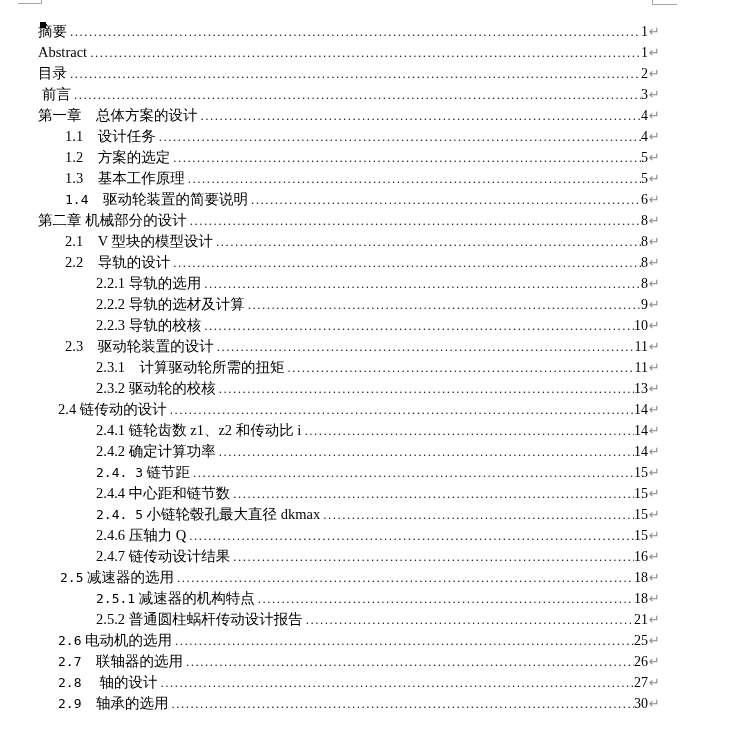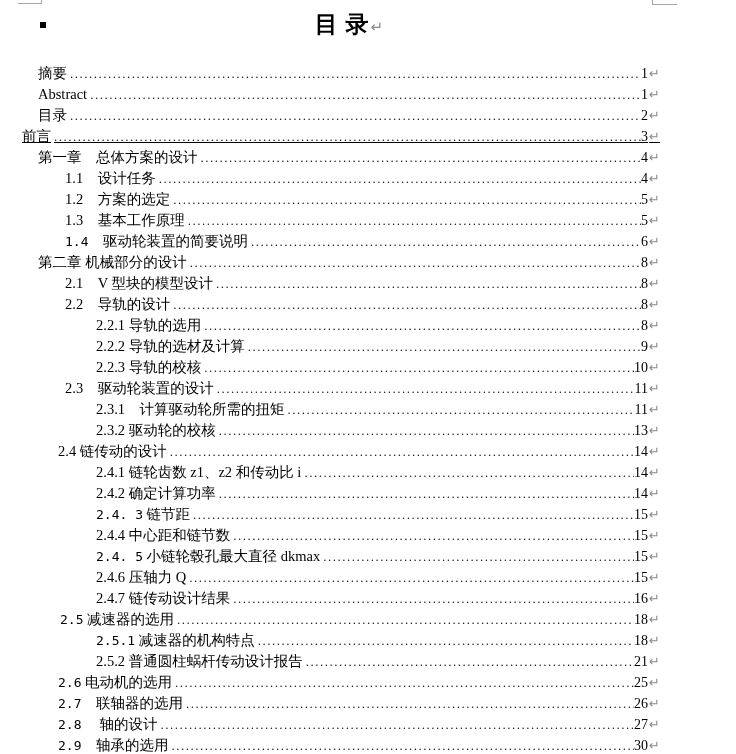--- a/index.html
+++ b/index.html
@@ -48,27 +48,26 @@
 
 <div>
 
   <div class="mark" id="tl-h"></div>
   <div class="mark" id="tl-v"></div>
   <div class="mark" id="tr-v"></div>
   <div class="mark" id="tr-h"></div>
 
   <div class="bullet-square"></div>
 
-  <div class="doc-title"><span>目 录</span><span class="pilcrow">↵</span></div>
 
   <div class="toc">
       <div class="row" style="padding-left: 38px;"><span class="label">摘要</span><span class="leader">............................................................................................................................................................................................................................</span><span class="page-num">1</span><span class="pilcrow">↵</span></div>
       <div class="row" style="padding-left: 38px;"><span class="label">Abstract</span><span class="leader">............................................................................................................................................................................................................................</span><span class="page-num">1</span><span class="pilcrow">↵</span></div>
       <div class="row" style="padding-left: 38px; align-items: center;"><span class="label">目录</span><span class="leader">............................................................................................................................................................................................................................</span><span class="page-num">2</span><span class="pilcrow">↵</span></div>
-      <div class="row" style="padding-left: 22px; text-decoration: underline;"><span class="label">前言</span><span class="leader">............................................................................................................................................................................................................................</span><span class="page-num">3</span><span class="pilcrow">↵</span></div>
+      <div class="row" style="padding-left: 42px;"><span class="label">前言</span><span class="leader">............................................................................................................................................................................................................................</span><span class="page-num">3</span><span class="pilcrow">↵</span></div>
       <div class="row" style="padding-left: 38px;"><span class="num">第一章</span><span class="sep">　</span><span class="label">总体方案的设计</span><span class="leader">............................................................................................................................................................................................................................</span><span class="page-num">4</span><span class="pilcrow">↵</span></div>
       <div class="row" style="padding-left: 65px;"><span class="num">1.1</span><span class="sep">　</span><span class="label">设计任务</span><span class="leader">............................................................................................................................................................................................................................</span><span class="page-num">4</span><span class="pilcrow">↵</span></div>
       <div class="row" style="padding-left: 65px;"><span class="num">1.2</span><span class="sep">　</span><span class="label">方案的选定</span><span class="leader">............................................................................................................................................................................................................................</span><span class="page-num">5</span><span class="pilcrow">↵</span></div>
       <div class="row" style="padding-left: 65px;"><span class="num">1.3</span><span class="sep">　</span><span class="label">基本工作原理</span><span class="leader">............................................................................................................................................................................................................................</span><span class="page-num">5</span><span class="pilcrow">↵</span></div>
       <div class="row" style="padding-left: 65px;"><span class="num mono">1.4</span><span class="sep">　</span><span class="label">驱动轮装置的简要说明</span><span class="leader">............................................................................................................................................................................................................................</span><span class="page-num">6</span><span class="pilcrow">↵</span></div>
       <div class="row" style="padding-left: 38px;"><span class="num">第二章</span><span class="sep"> </span><span class="label">机械部分的设计</span><span class="leader">............................................................................................................................................................................................................................</span><span class="page-num">8</span><span class="pilcrow">↵</span></div>
       <div class="row" style="padding-left: 65px;"><span class="num">2.1</span><span class="sep">　</span><span class="label">V 型块的模型设计</span><span class="leader">............................................................................................................................................................................................................................</span><span class="page-num">8</span><span class="pilcrow">↵</span></div>
       <div class="row" style="padding-left: 65px;"><span class="num">2.2</span><span class="sep">　</span><span class="label">导轨的设计</span><span class="leader">............................................................................................................................................................................................................................</span><span class="page-num">8</span><span class="pilcrow">↵</span></div>
       <div class="row" style="padding-left: 96px;"><span class="num">2.2.1</span><span class="sep"> </span><span class="label">导轨的选用</span><span class="leader">............................................................................................................................................................................................................................</span><span class="page-num">8</span><span class="pilcrow">↵</span></div>
       <div class="row" style="padding-left: 96px;"><span class="num">2.2.2</span><span class="sep"> </span><span class="label">导轨的选材及计算</span><span class="leader">............................................................................................................................................................................................................................</span><span class="page-num">9</span><span class="pilcrow">↵</span></div>

